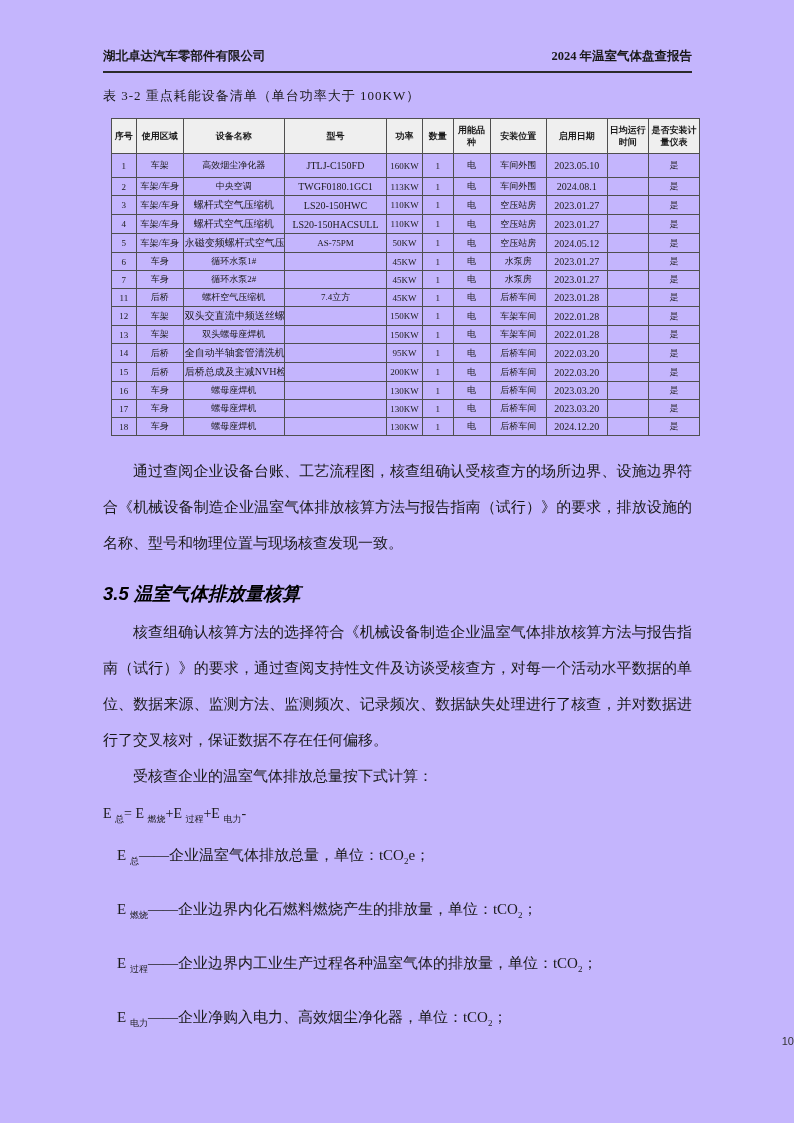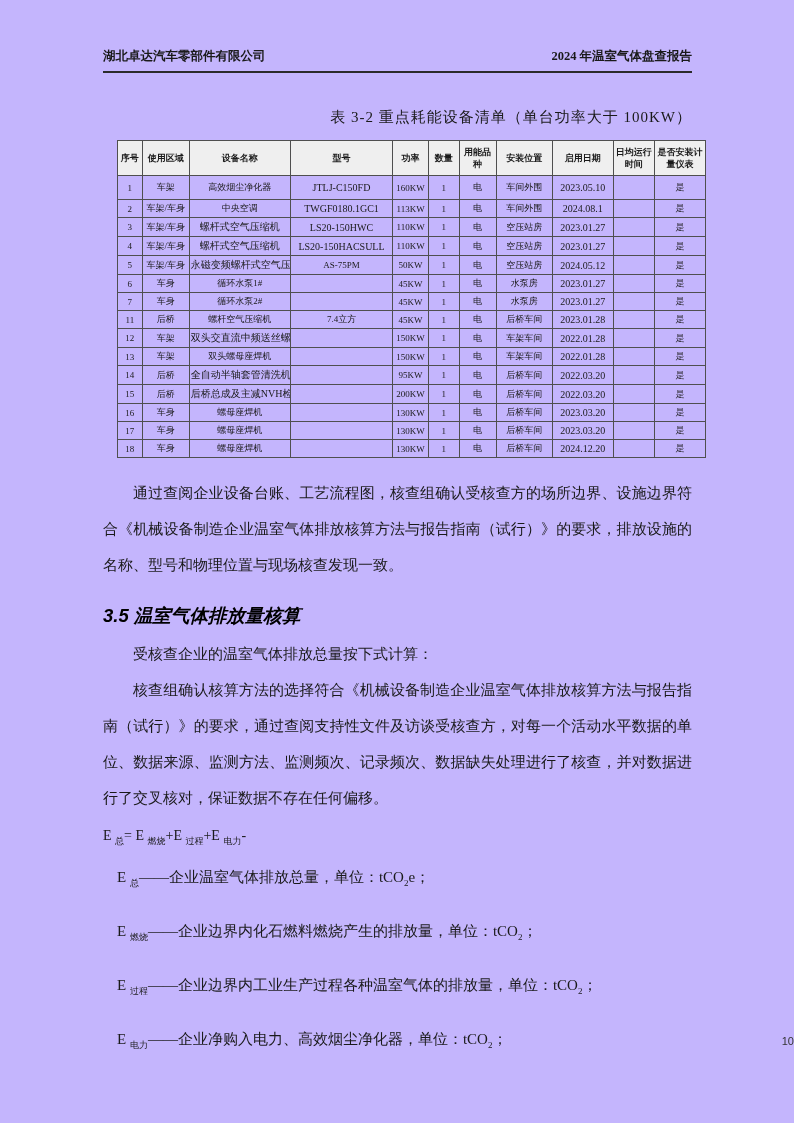--- a/index.html
+++ b/index.html
@@ -16,29 +16,29 @@
   }
   
   .doc-header {
     display:flex; justify-content:space-between; align-items:flex-end;
     font-weight:bold; font-size:12.5px;
     padding-bottom:6px;
     border-bottom:2px solid #2b2b2b;
   }
   
   .table-title {
-    text-align:right;
-    font-size:15px;
+    text-align:left;
+    font-size:13px;
     letter-spacing:1px;
-    margin:35px 0 13px 0;
+    margin:14px 0 13px 0;
   }
   
   table.equip {
     width:100%;
-    margin-left:14px;
+    margin-left:8px;
     border-collapse:collapse;
     table-layout:fixed;
     font-size:9px;
   }
   table.equip th, table.equip td {
     border:1px solid #4f4f4f;
     text-align:center;
     vertical-align:middle;
     padding:2px 1px;
     overflow:hidden;
@@ -332,23 +332,23 @@
           <td></td>
           <td>是</td>
         </tr>
       </tbody>
   </table>
 
   <p class="para first">通过查阅企业设备台账、工艺流程图，核查组确认受核查方的场所边界、设施边界符合《机械设备制造企业温室气体排放核算方法与报告指南（试行）》的要求，排放设施的名称、型号和物理位置与现场核查发现一致。</p>
 
   <div class="section-heading">3.5 温室气体排放量核算</div>
 
+  <p class="para">核查组确认核算方法的选择符合《机械设备制造企业温室气体排放核算方法与报告指南（试行）》的要求，通过查阅支持性文件及访谈受核查方，对每一个活动水平数据的单位、数据来源、监测方法、监测频次、记录频次、数据缺失处理进行了核查，并对数据进行了交叉核对，保证数据不存在任何偏移。</p>
+
   <p class="para">受核查企业的温室气体排放总量按下式计算：</p>
-
-  <p class="para">核查组确认核算方法的选择符合《机械设备制造企业温室气体排放核算方法与报告指南（试行）》的要求，通过查阅支持性文件及访谈受核查方，对每一个活动水平数据的单位、数据来源、监测方法、监测频次、记录频次、数据缺失处理进行了核查，并对数据进行了交叉核对，保证数据不存在任何偏移。</p>
 
   <div class="formula-line"><span>E </span><sub>总</sub><span>= E </span><sub>燃烧</sub><span>+E </span><sub>过程</sub><span>+E </span><sub>电力</sub><span>-</span></div>
 
   <div class="defs">
       <div class="def-line"><span>E </span><sub>总</sub><span>——企业温室气体排放总量，单位：</span><span>tCO</span><sub>2</sub><span>e；</span></div>
       <div class="def-line"><span>E </span><sub>燃烧</sub><span>——企业边界内化石燃料燃烧产生的排放量，单位：</span><span>tCO</span><sub>2</sub><span>；</span></div>
       <div class="def-line"><span>E </span><sub>过程</sub><span>——企业边界内工业生产过程各种温室气体的排放量，单位：</span><span>tCO</span><sub>2</sub><span>；</span></div>
       <div class="def-line"><span>E </span><sub>电力</sub><span>——企业净购入电力、高效烟尘净化器，单位：</span><span>tCO</span><sub>2</sub><span>；</span></div>
     </div>
 

